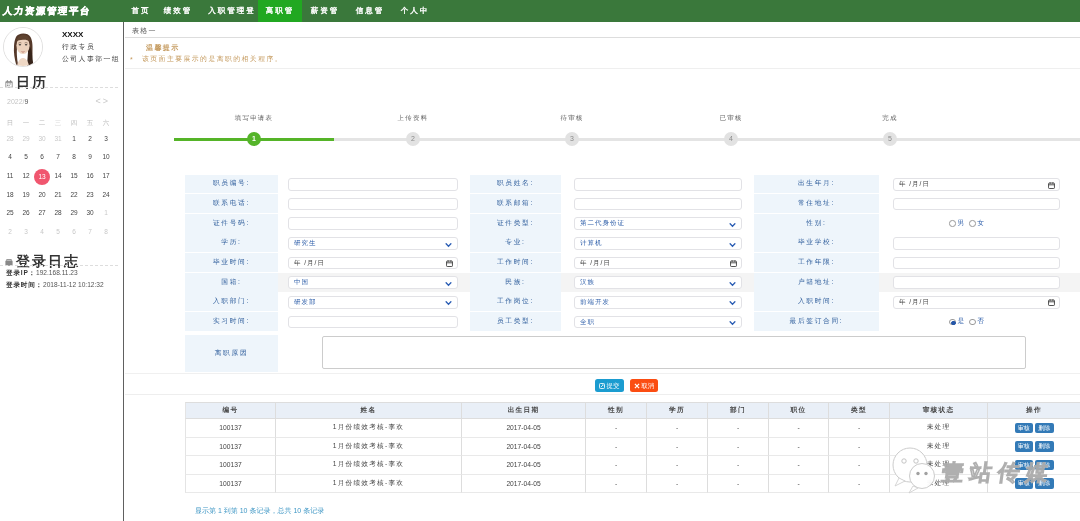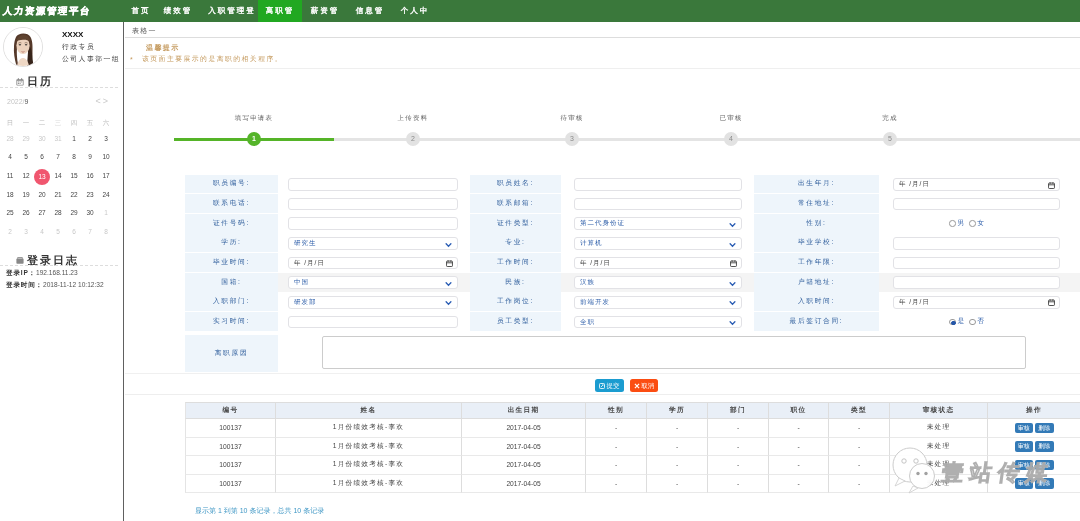--- a/index.html
+++ b/index.html
@@ -9,21 +9,21 @@
 #topbar{position:absolute;left:0;top:0;width:1080px;height:22px;background:#3a783b}
 #brand{position:absolute;left:3px;top:0;height:22px;line-height:23px;color:#fff;-webkit-text-stroke:0.5px #fff;
   font-weight:bold;font-size:9.3px;letter-spacing:1.7px;transform:skewX(-6deg)}
 .nav{position:absolute;top:0;height:22px;line-height:22px;color:#fff;font-size:7.5px;text-align:center;-webkit-text-stroke:0.35px #fff;letter-spacing:2px}
 #navactive{position:absolute;left:258px;top:0;width:44px;height:22px;background:#21a821}
 
 #side{position:absolute;left:0;top:22px;width:124px;height:499px;background:#fff;border-right:1px solid #606060}
 #avatar{position:absolute;left:3px;top:5px;width:40px;height:40px;border-radius:50%;border:1px solid #e0e0e0;overflow:hidden;background:#fbf7f4}
 .pname{position:absolute;left:62px;font-size:8px;color:#111;font-weight:bold}
 .ptxt{position:absolute;left:62px;font-size:6.8px;color:#444;letter-spacing:1.5px}
-.shead{position:absolute;left:16px;font-size:11px;font-weight:bold;color:#333;letter-spacing:2px}
+.shead{position:absolute;left:5px;font-size:14px;font-weight:bold;color:#333;letter-spacing:2px}
 .dash{position:absolute;left:0;width:118px;border-top:1px dashed #ddd}
 #cal{position:absolute;left:0;top:70px;width:124px}
 #mon{position:absolute;left:7px;top:5.5px;font-size:7px;color:#c5c5c5}
 #mon b{color:#555;font-weight:normal}
 #arr{position:absolute;right:14px;top:3.5px;font-size:9px;color:#c9c9c9;letter-spacing:2px}
 .cr{position:absolute;left:2px;width:112px;height:18.6px;display:flex}
 .cr span{flex:1;text-align:center;font-size:6.5px;line-height:18.6px;color:#454545}
 .cr span.o{color:#c8c8c8}
 .cr.hd span{color:#bbb}
 #today{position:absolute;left:34px;top:77px;width:16px;height:16px;border-radius:50%;background:#f0566f;color:#fff;font-size:6.5px;line-height:16px;text-align:center}

